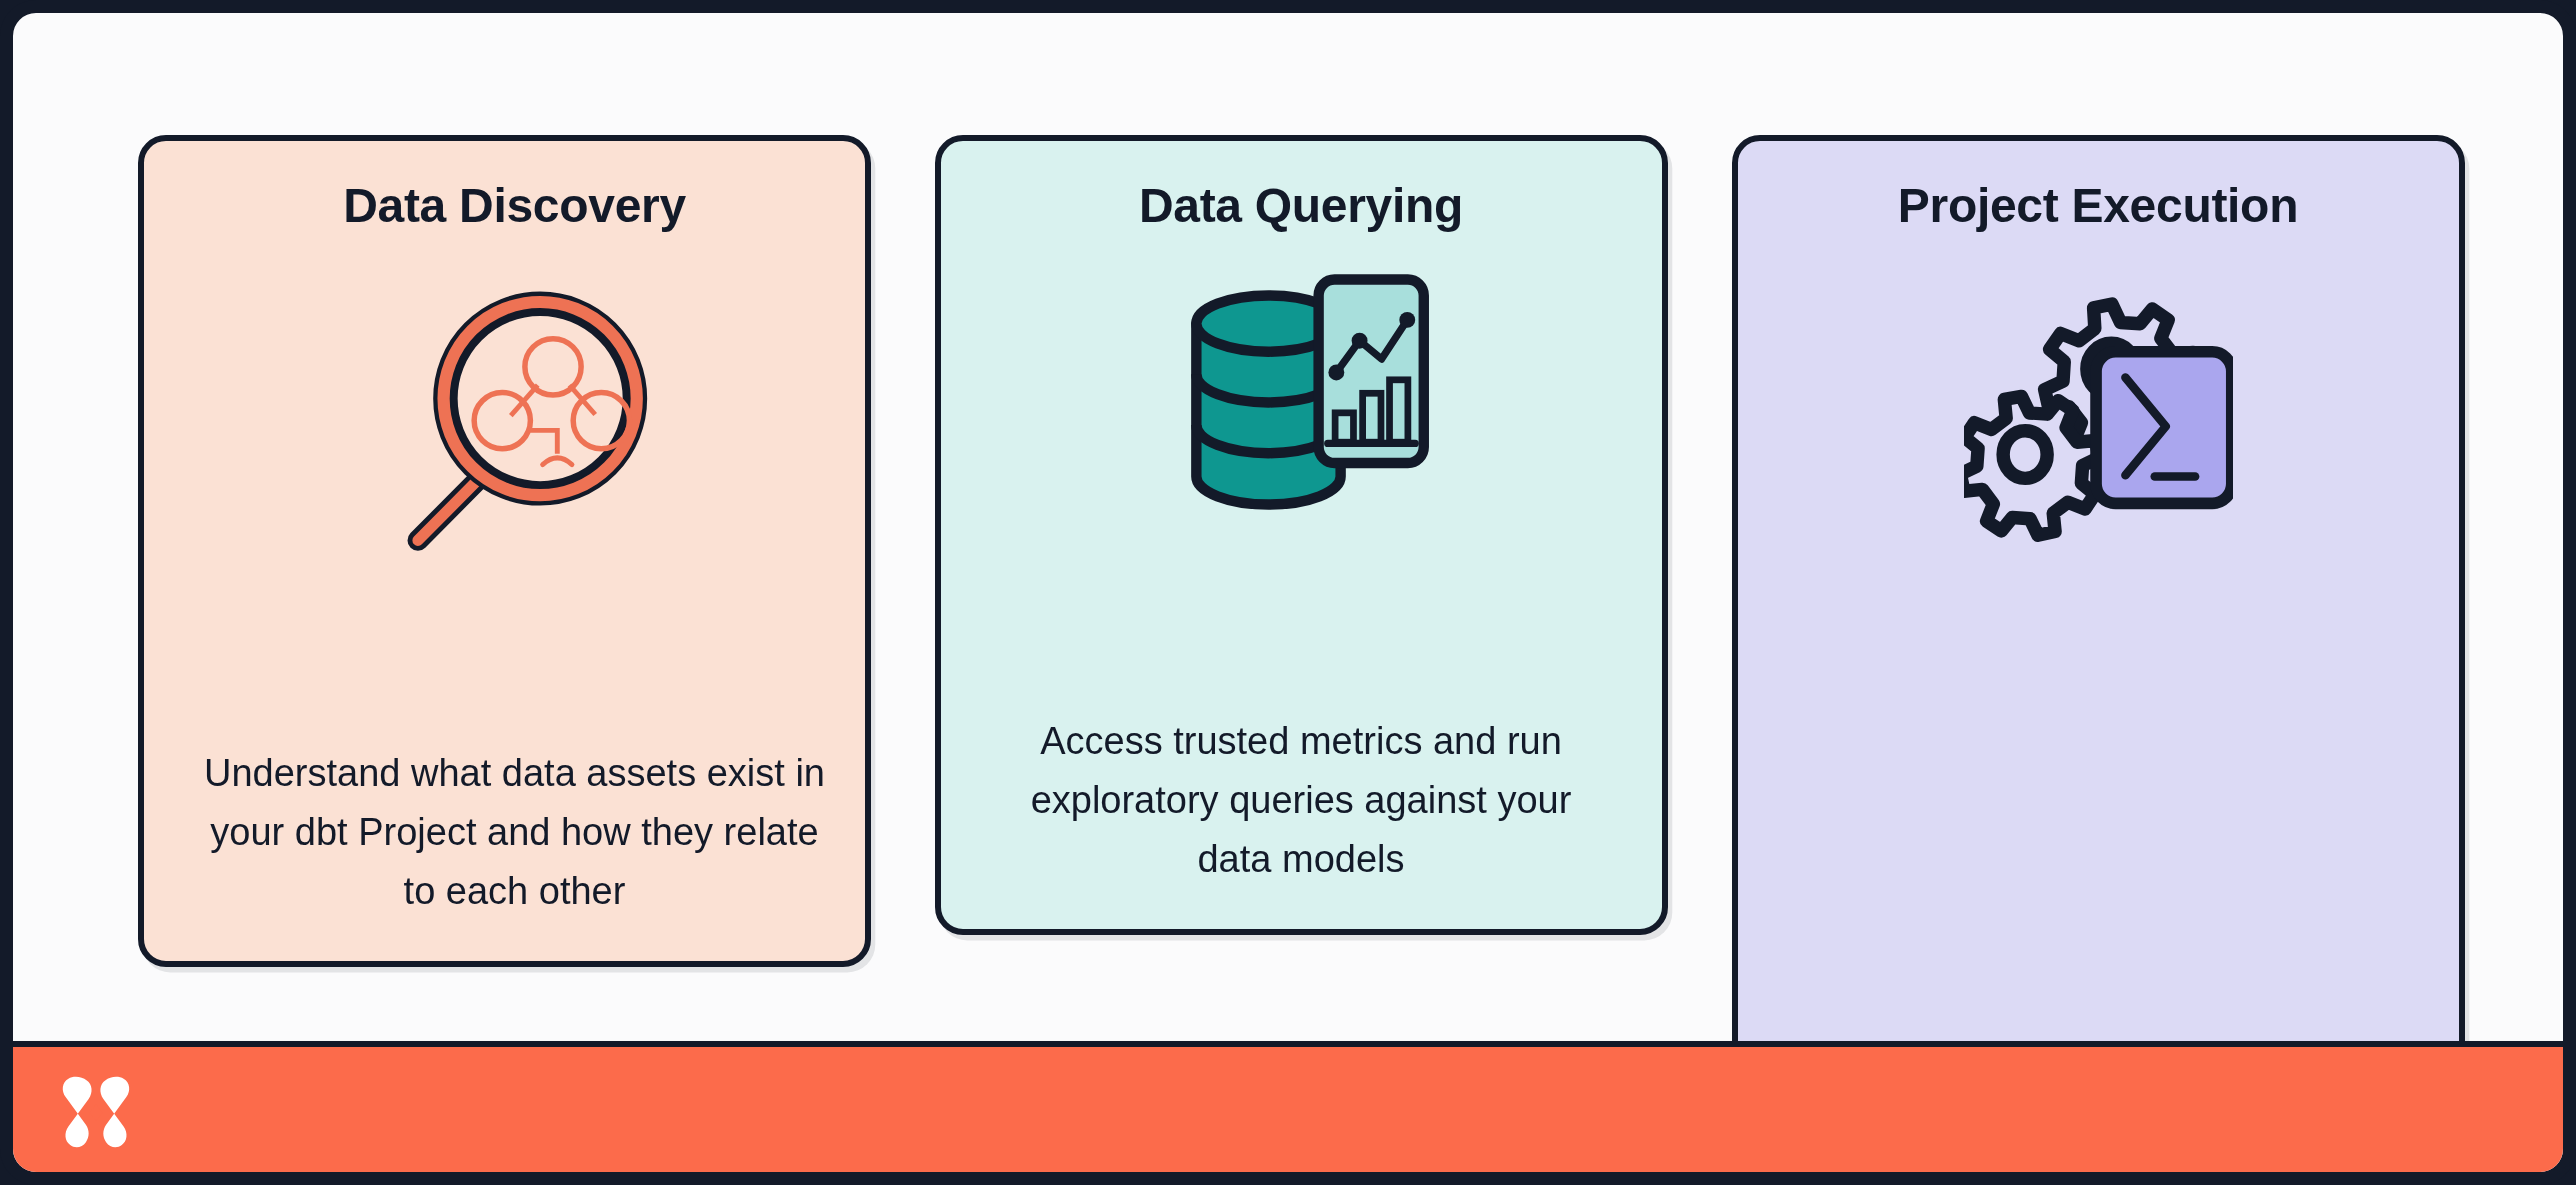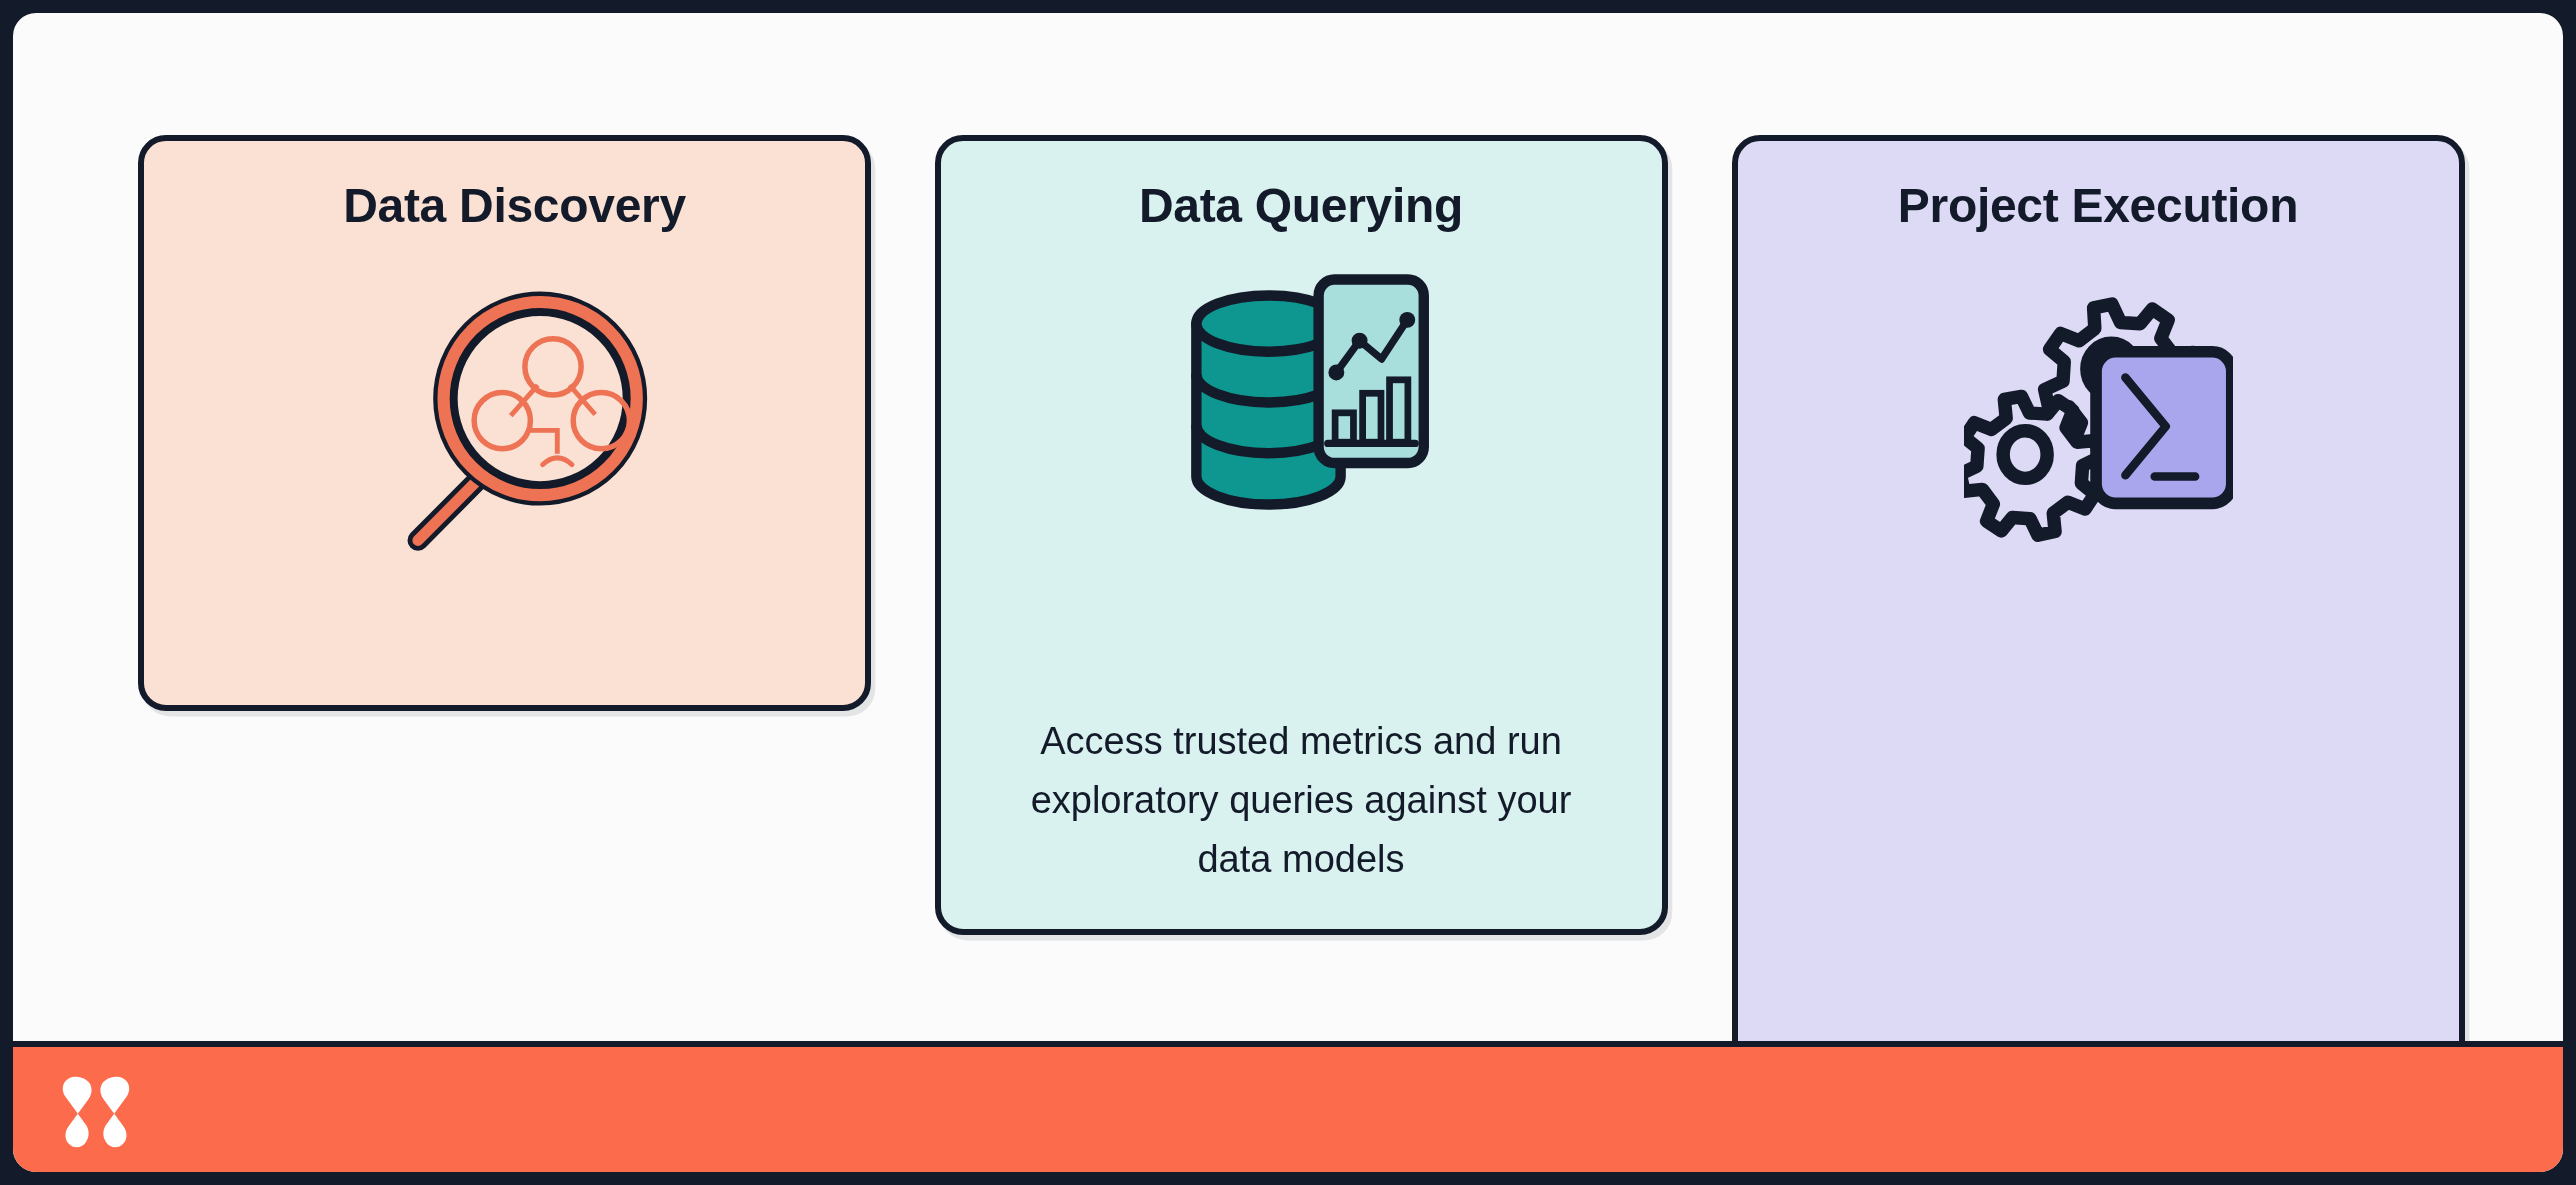--- a/index.html
+++ b/index.html
@@ -26,21 +26,21 @@
   }
   .card{
     width:733px;
     border:6.7px solid #131A29;
     border-radius:28px;
     box-sizing:border-box;
     display:flex;flex-direction:column;align-items:center;
     box-shadow:4.3px 5.5px 0 rgba(19,26,41,0.10);
     padding:21px 27px 34px 27px;
   }
-  .card-a{background:#FBE1D4;height:576px;padding-left:48px;}
+  .card-a{background:#FBE1D4;height:832px;padding-left:48px;}
   .card-b{background:#D9F2EF;height:800px;}
   .card-c{background:#DCDAF5;height:951px;}
 
   .card-title{
     font-size:48px;font-weight:bold;color:#131A29;
     text-align:center;letter-spacing:-0.3px;
     margin:18.4px 0 0 0;line-height:1.1;
   }
   .icon-wrap{
     flex:0 0 auto;
@@ -90,20 +90,21 @@
 
           <line x1="214" y1="228" x2="258" y2="178" stroke="#EE7254" stroke-width="8"></line>
           <line x1="310" y1="178" x2="352" y2="226" stroke="#EE7254" stroke-width="8"></line>
           <circle cx="283" cy="148" r="46" fill="none" stroke="#EE7254" stroke-width="9"></circle>
           <circle cx="200" cy="236" r="46" fill="none" stroke="#EE7254" stroke-width="9"></circle>
           <circle cx="362" cy="236" r="46" fill="none" stroke="#EE7254" stroke-width="9"></circle>
           <polyline points="246,252 290,252 290,290" fill="none" stroke="#EE7254" stroke-width="8"></polyline>
           <path d="M266 308 Q290 286 314 308" fill="none" stroke="#EE7254" stroke-width="8" stroke-linecap="round"></path>
         </svg>
       </div>
+      <div class="card-body">Understand what data assets exist in your dbt Project and how they relate to each other</div>
     </div>
 
     <div class="card card-b">
       <div class="card-title">Data Querying</div>
       <div class="icon-wrap">
         <svg width="269" height="288" viewBox="0 0 440 470" fill="none">
 
           <g>
             <path d="M48 92 v250 a118 46 0 0 0 236 0 v-250 z" fill="#0E9790" stroke="#131A29" stroke-width="17" stroke-linejoin="round"></path>
             <ellipse cx="166" cy="92" rx="118" ry="46" fill="#0E9790" stroke="#131A29" stroke-width="17"></ellipse>

